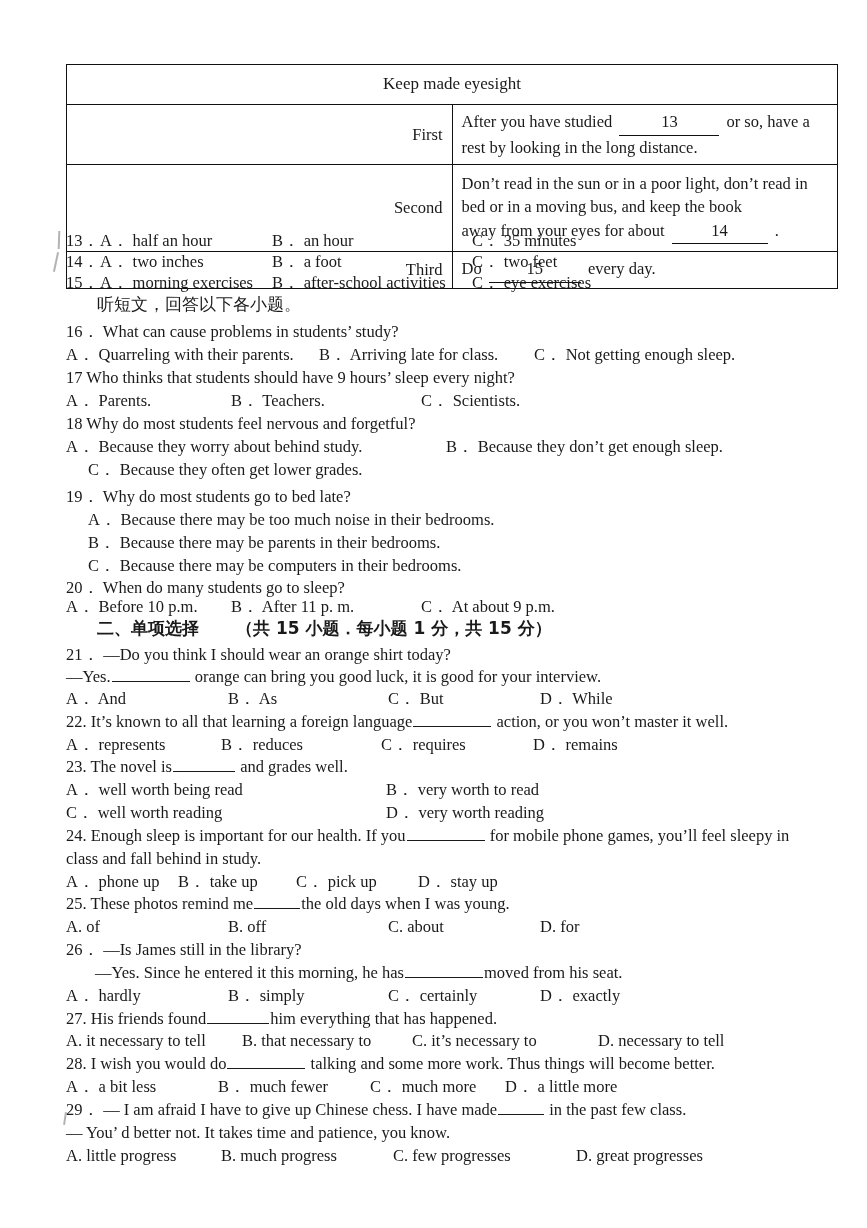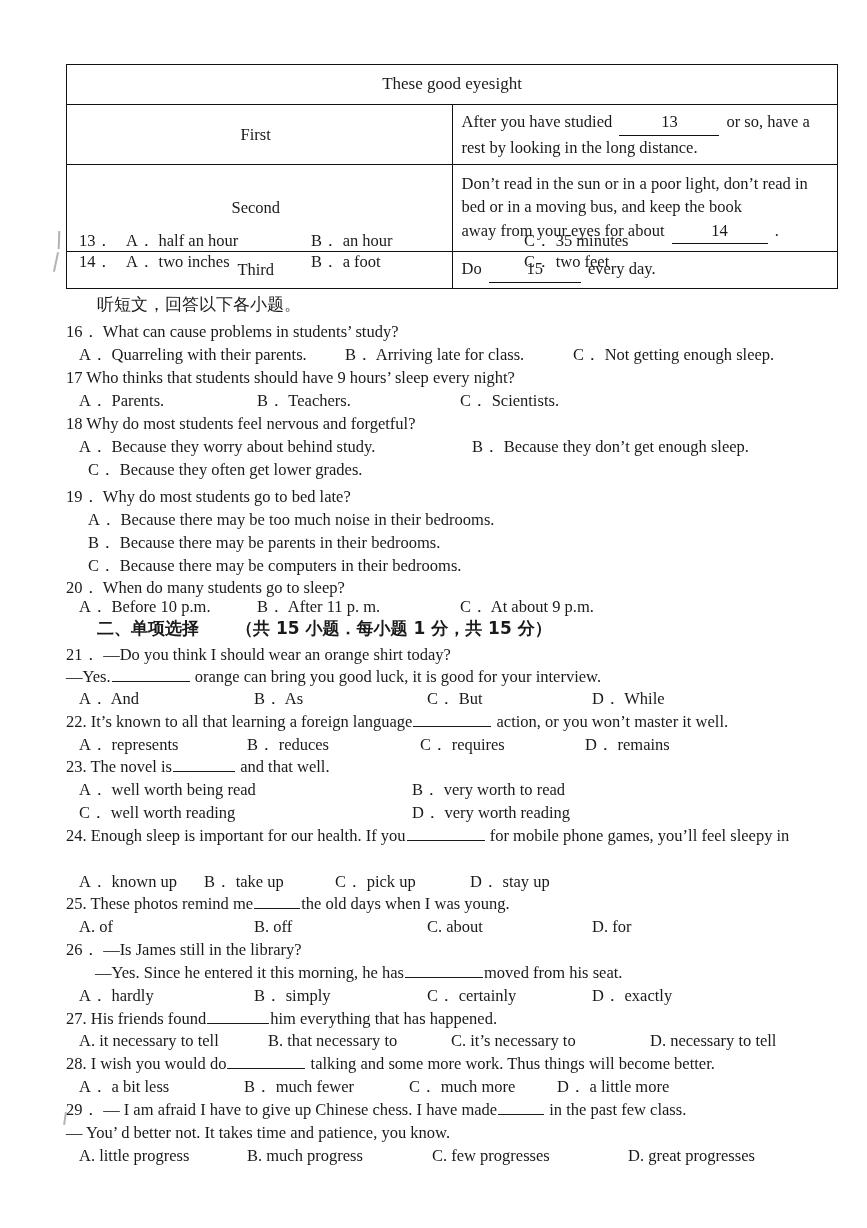--- a/index.html
+++ b/index.html
@@ -46,21 +46,21 @@
     line-height: 1.42;
     vertical-align: middle;
   }
   .eyesight-table .title-cell {
     text-align: center;
     padding: 7px 9px 8px;
     font-size: 17px;
   }
   .eyesight-table .label-cell {
     width: 68px;
-    text-align: center;
+    text-align: right;
     padding-left: 2px;
   }
   .row-second td { padding-top: 7px; padding-bottom: 7px; }
 
   
   .blank {
     display: inline-block;
     border-bottom: 1.4px solid #111;
     text-align: center;
     padding: 0 2px 1px;
@@ -84,21 +84,21 @@
 
   
   .opts {
     position: absolute;
     left: 66px;
     width: 790px;
     font-size: 16.5px;
     line-height: 1.2;
     white-space: nowrap;
   }
-  .opts span { display: inline-block; margin-left: 13px; }
+  .opts span { display: inline-block; }
 
   
   .ublank {
     display: inline-block;
     border-bottom: 1.3px solid #1a1a1a;
     vertical-align: baseline;
     margin: 0 1px;
   }
   .ub-sm { width: 46px; }
   .ub-md { width: 62px; }
@@ -119,21 +119,21 @@
 
 <div class="page">
 
   <div class="margin-mark mark-a"></div>
   <div class="margin-mark mark-b"></div>
   <div class="margin-mark mark-c"></div>
 
   <table class="eyesight-table">
     <tbody>
         <tr>
-      <td class="title-cell" colspan="2">These good eyesight</td>
+      <td class="title-cell" colspan="2">Keep made eyesight</td>
     </tr>
     <tr>
       <td class="label-cell">First</td>
       <td>
         <span>After you have studied</span>
         <span class="blank blank-w1">13</span>
         <span>or so, have a rest by looking in the long distance.</span>
       </td>
     </tr>
     <tr class="row-second">
@@ -155,20 +155,23 @@
     </tr>
   </tbody>
     </table>
 
   <div class="opts" style="top:231px">
     <span style="width:34px">13．</span><span style="width:172px">A． half an hour</span><span style="width:200px">B． an hour</span><span>C． 35 minutes</span>
   </div>
   <div class="opts" style="top:252px">
     <span style="width:34px">14．</span><span style="width:172px">A． two inches</span><span style="width:200px">B． a foot</span><span>C． two feet</span>
   </div>
+  <div class="opts" style="top:273px">
+    <span style="width:34px">15．</span><span style="width:172px">A． morning exercises</span><span style="width:200px">B． after-school activities</span><span>C． eye exercises</span>
+  </div>
 
   <div class="line cn" style="top:294px;font-size:17px">听短文，回答以下各小题。</div>
 
   <div class="line" style="top:322px">16． What can cause problems in students’ study?</div>
   <div class="opts indent1" style="top:345px">
     <span style="width:253px">A． Quarreling with their parents.</span><span style="width:215px">B． Arriving late for class.</span><span>C． Not getting enough sleep.</span>
   </div>
 
   <div class="line" style="top:368px">17  Who thinks that students should have 9 hours’ sleep every night?</div>
   <div class="opts indent1" style="top:391px">
@@ -207,35 +210,36 @@
   <div class="line" style="top:712px">
     <span>22. It’s known to all that learning a foreign language</span><span class="ublank ub-lg"></span>
     <span>action, or you won’t master it well.</span>
   </div>
   <div class="opts" style="top:735px">
     <span style="width:155px">A． represents</span><span style="width:160px">B． reduces</span><span style="width:152px">C． requires</span><span>D． remains</span>
   </div>
 
   <div class="line" style="top:757px">
     <span>23. The novel is</span><span class="ublank ub-md"></span>
-    <span>and that well.</span>
+    <span>and grades well.</span>
   </div>
   <div class="opts" style="top:780px">
     <span style="width:320px">A． well worth being read</span><span>B． very worth to read</span>
   </div>
   <div class="opts" style="top:803px">
     <span style="width:320px">C． well worth reading</span><span>D． very worth reading</span>
   </div>
 
   <div class="line" style="top:826px">
     <span>24. Enough sleep is important for our health. If you</span><span class="ublank ub-lg"></span>
     <span>for mobile phone games, you’ll feel sleepy in</span>
   </div>
+  <div class="line" style="top:849px">class and fall behind in study.</div>
   <div class="opts" style="top:872px">
-    <span style="width:112px">A． known up</span><span style="width:118px">B． take up</span><span style="width:122px">C． pick up</span><span>D． stay up</span>
+    <span style="width:112px">A． phone up</span><span style="width:118px">B． take up</span><span style="width:122px">C． pick up</span><span>D． stay up</span>
   </div>
 
   <div class="line" style="top:894px">
     <span>25. These photos remind me</span><span class="ublank ub-sm"></span><span>the old days when I was young.</span>
   </div>
   <div class="opts" style="top:917px">
     <span style="width:162px">A. of</span><span style="width:160px">B. off</span><span style="width:152px">C. about</span><span>D. for</span>
   </div>
 
   <div class="line" style="top:940px">26． —Is James still in the library?</div>

